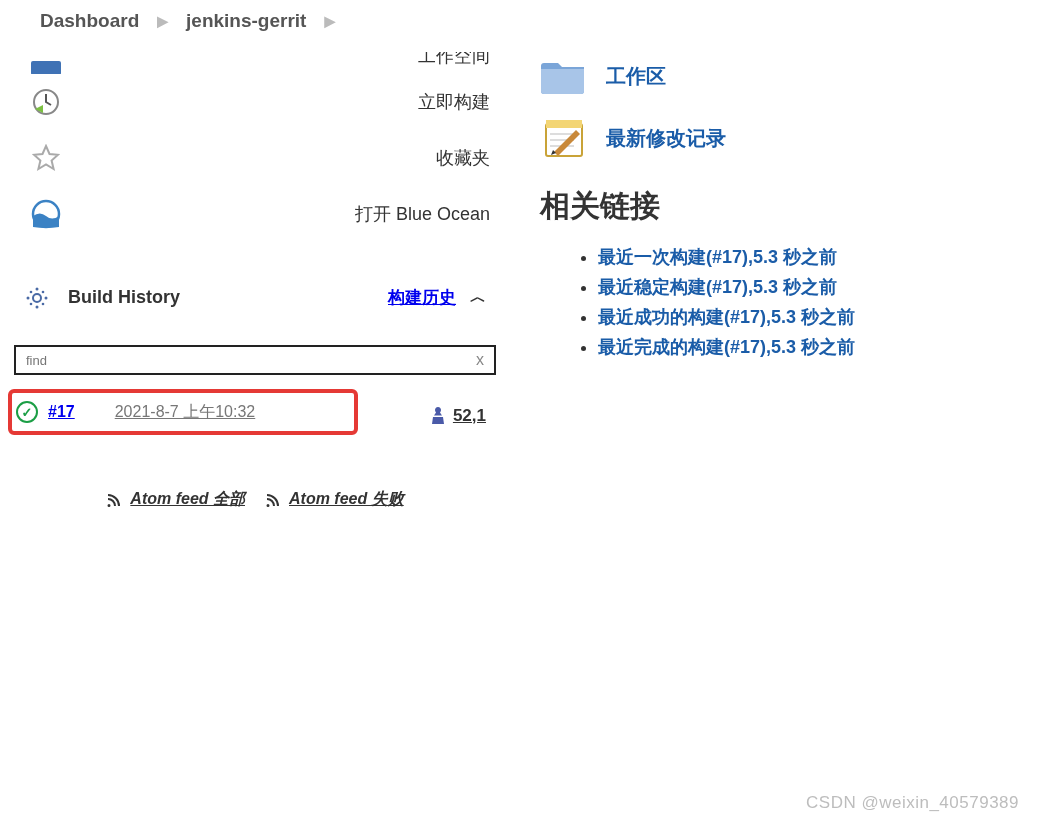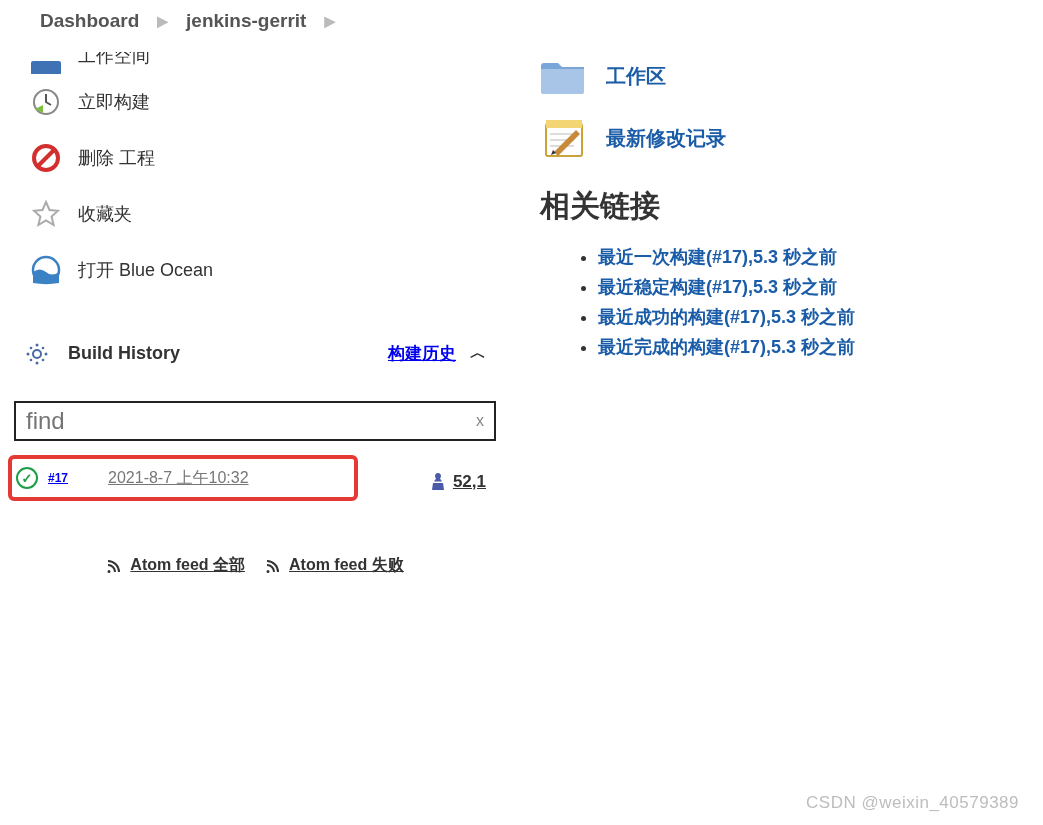--- a/index.html
+++ b/index.html
@@ -6,41 +6,41 @@
     body { font-family: Arial, "Microsoft YaHei", sans-serif; font-size: 15px; color: #333; width: 1043px; height: 825px; overflow: hidden; background: #fff; position: relative; }
     
     .breadcrumb { display: flex; align-items: center; padding: 10px 20px 20px 40px; font-weight: bold; }
     .breadcrumb a { color: #555; text-decoration: none; font-size: 19px; }
     .breadcrumb .sep { color: #bbb; margin: 0 18px; font-size: 14px; }
     
     .layout { display: flex; }
     .sidebar { width: 510px; }
     .main { flex: 1; padding-left: 30px; }
     
-    .menu-item { display: flex; align-items: center; padding: 12px 20px 12px 30px; color: #333; font-size: 18px; cursor: pointer; gap: 16px; }
+    .menu-item { display: flex; align-items: center; padding: 12px 20px 12px 30px; color: #333; font-size: 18px; cursor: pointer; gap: 16px; justify-content: space-between; }
     .menu-item .icon-wrap { width: 32px; height: 32px; display: flex; align-items: center; justify-content: center; }
     
     .history-hdr { display: flex; align-items: center; padding: 14px 24px; margin-top: 30px; }
     .history-hdr .icon-wrap { width: 26px; display: flex; align-items: center; justify-content: center; margin-right: 18px; }
     .history-hdr .title { font-weight: bold; font-size: 18px; flex: 1; }
     .history-hdr .trend { font-weight: bold; font-size: 17px; text-decoration: underline; margin-right: 14px; }
     .history-hdr .caret { font-weight: bold; font-size: 16px; }
     
     .find-wrap { margin: 22px 14px 0 14px; border: 2px solid #222; display: flex; align-items: center; padding: 4px 10px; }
-    .find-wrap input { border: none; outline: none; font-size: 24px; color: #4c1d95; flex: 1; background: transparent; }
+    .find-wrap input { border: none; outline: none; font-size: 13px; color: #4c1d95; flex: 1; background: transparent; }
     .find-wrap .clear { color: #888; font-size: 16px; cursor: pointer; }
     
     .build-row { display: flex; align-items: center; margin: 14px 8px 0 8px; border: 4px solid #e53935; border-radius: 6px; padding: 8px 0 8px 4px; position: relative; width: 350px; }
     .build-row .status { width: 22px; height: 22px; border: 2.5px solid #1b9e45; border-radius: 50%; display: flex; align-items: center; justify-content: center; color: #1b9e45; font-size: 13px; font-weight: bold; margin-right: 10px; }
-    .build-row .bnum { font-weight: bold; text-decoration: underline; margin-right: 40px; font-size: 12px; }
+    .build-row .bnum { font-weight: bold; text-decoration: underline; margin-right: 40px; font-size: 16px; }
     .build-row .bdate { color: #777; text-decoration: underline; font-size: 16px; }
     .chess { width: 18px; height: 22px; display: inline-block; }
     
     .feeds { display: flex; align-items: center; justify-content: center; gap: 20px; padding: 18px 0; margin-top: 36px; }
-    .feed-link { display: flex; align-items: center; gap: 8px; font-weight: bold; font-size: 16px; color: #333; text-decoration: underline; cursor: pointer; }
+    .feed-link { display: flex; align-items: center; gap: 8px; font-weight: bold; font-size: 16px; color: #333; text-decoration: underline; cursor: pointer; font-style: italic; }
     .rss-icon { width: 16px; height: 16px; }
     
     .main-link { display: flex; align-items: center; gap: 18px; margin-bottom: 14px; }
     .main-link a { color: #1a5ca8; font-weight: bold; font-size: 20px; text-decoration: none; }
     .main-link .big-icon { width: 48px; height: 48px; display: flex; align-items: center; justify-content: center; }
     
     .section-title { font-size: 30px; font-weight: bold; margin: 24px 0 18px 0; }
     .related-list { list-style: disc; padding-left: 58px; }
     .related-list li { margin-bottom: 6px; font-size: 18px; }
     .related-list a { color: #1a5ca8; font-weight: bold; text-decoration: none; }
@@ -75,29 +75,20 @@
         <svg width="30" height="30" viewBox="0 0 30 30">
             <circle cx="15" cy="15" r="12" fill="#fff" stroke="#888" stroke-width="2"></circle>
             <path d="M15 7v8l5 3" stroke="#555" stroke-width="2" fill="none"></path>
             <path d="M4 22l8-4v8z" fill="#7cc043"></path>
           </svg>
       </span>
       <span>立即构建</span>
     </div>
 
 
-    <div class="menu-item">
-      <span class="icon-wrap">
-        <svg width="28" height="28" viewBox="0 0 28 28">
-            <circle cx="14" cy="14" r="12" fill="none" stroke="#d32f2f" stroke-width="4"></circle>
-            <line x1="6" y1="22" x2="22" y2="6" stroke="#d32f2f" stroke-width="4"></line>
-          </svg>
-      </span>
-      <span>删除 工程</span>
-    </div>
 
     <div class="menu-item">
       <span class="icon-wrap">
         <svg width="28" height="28" viewBox="0 0 28 28">
             <path d="M14 2l3.5 8 8.5.8-6.4 5.8 2 8.4L14 20.5 6.4 25l2-8.4L2 10.8l8.5-.8z" fill="none" stroke="#aaa" stroke-width="2"></path>
           </svg>
       </span>
       <span>收藏夹</span>
     </div>
 

